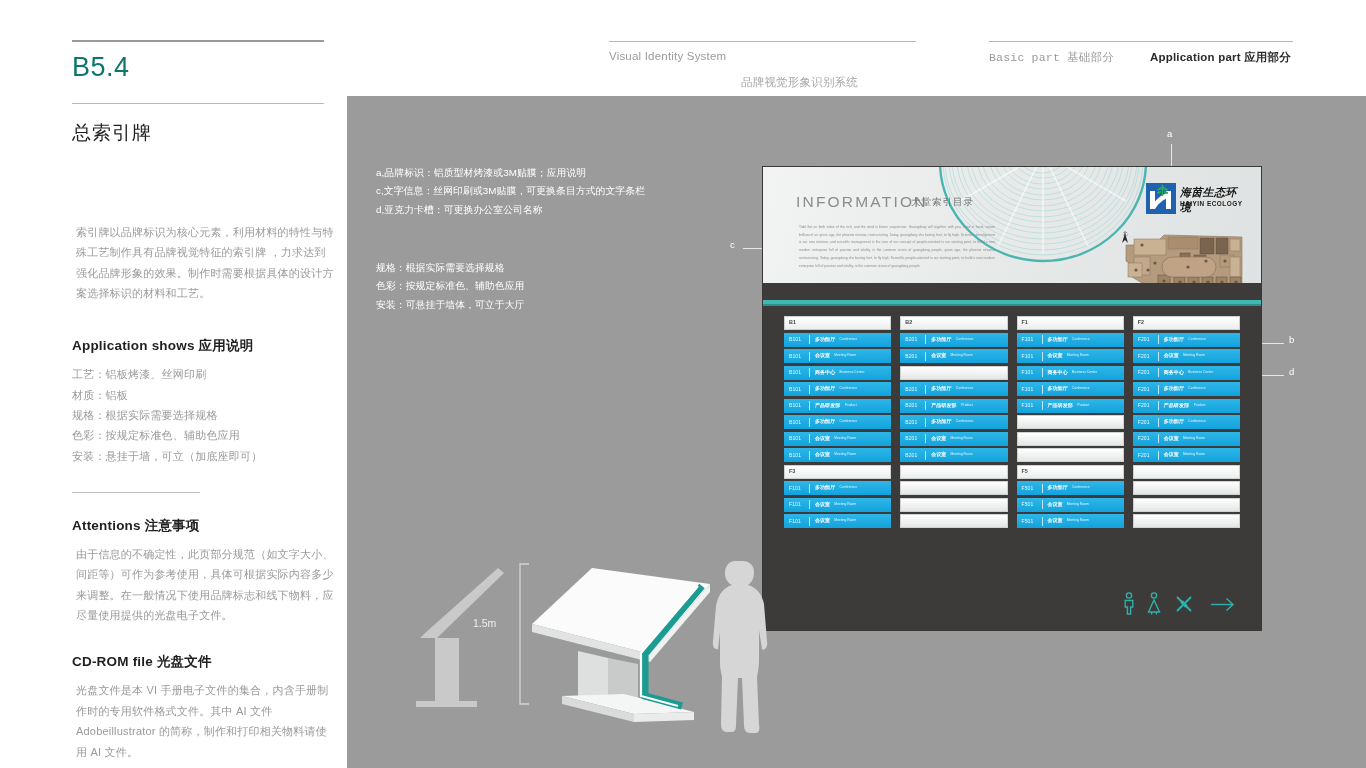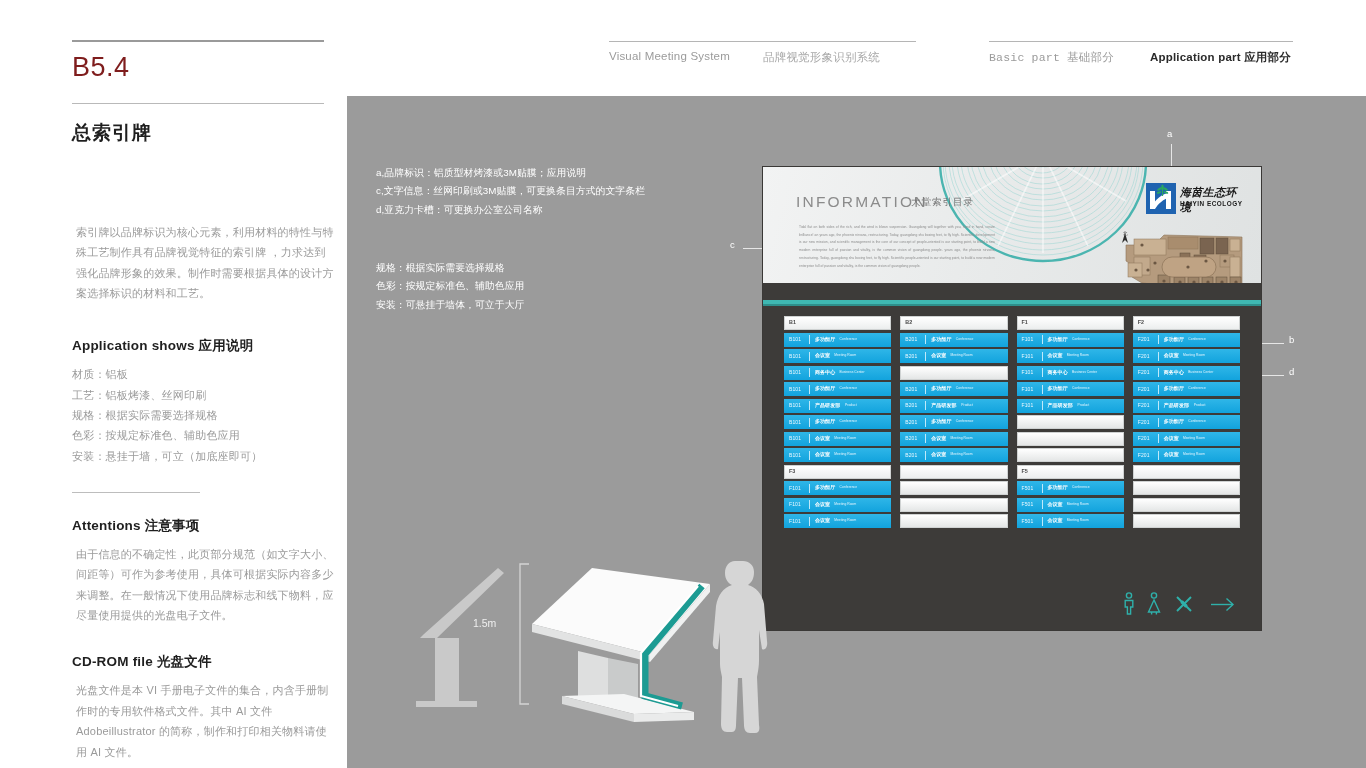--- a/index.html
+++ b/index.html
@@ -10,26 +10,26 @@
     overflow:hidden;position:relative;
   }
   
   #page-head{position:absolute;left:0;top:0;width:1366px;height:96px;}
   .hd-rule{position:absolute;height:2px;background:#9a9a9a;}
   #hd-rule-left{left:72px;top:40px;width:252px;}
   #hd-rule-mid{left:609px;top:41px;width:307px;height:1px;background:#b5b5b5;}
   #hd-rule-right{left:989px;top:41px;width:304px;height:1px;background:#b5b5b5;}
   .hd-nav{position:absolute;top:50px;font-size:11.5px;color:#9b9b9b;letter-spacing:.2px;white-space:nowrap;}
   #nav-vis{left:609px;}
-  #nav-vis-cn{left:763px;color:#a8a8a8;}
+  #nav-vis-cn{left:741px;color:#a8a8a8;margin-top:25px;}
   #nav-basic{left:989px;font-family:Liberation Mono, monospace;}
   #nav-app{left:1150px;color:#2b2b2b;font-weight:bold;}
-  #page-code{position:absolute;left:72px;top:52px;font-size:27px;color:#7f1d1d;letter-spacing:.5px;}
+  #page-code{position:absolute;left:72px;top:52px;font-size:27px;color:#0f766e;letter-spacing:.5px;}
   #code-rule{position:absolute;left:72px;top:103px;width:252px;height:1px;background:#b9b9b9;}
-  #sheet-title{position:absolute;left:72px;top:120px;font-size:19px;color:#1f1f1f;font-weight:bold;letter-spacing:1px;}
+  #sheet-title{position:absolute;left:72px;top:120px;font-size:19px;color:#1f1f1f;font-weight:normal;letter-spacing:1px;}
 
   
   #left-col{position:absolute;left:72px;top:218px;width:268px;}
   .sec-h{font-size:13.5px;color:#1f1f1f;font-weight:bold;margin:0 0 9px 0;letter-spacing:.2px;}
   .sec-p{font-size:11px;color:#9a9a9a;line-height:1.85;margin:4px;letter-spacing:.2px;}
   .sec-line{font-size:11px;color:#9a9a9a;line-height:1.85;letter-spacing:.2px;}
   .gap-lg{height:30px;}
   .gap-md{height:24px;}
   #mini-rule{width:128px;height:1px;background:#bdbdbd;margin:26px 0 24px 0;}
 
@@ -92,35 +92,35 @@
   #dim-label{position:absolute;left:126px;top:521px;font-size:10.5px;color:#efefef;}
 </style>
 </head>
 <body>
 
 <div id="page-head">
   <div class="hd-rule" id="hd-rule-left"></div>
   <div class="hd-rule" id="hd-rule-mid"></div>
   <div class="hd-rule" id="hd-rule-right"></div>
   <div id="page-code">B5.4</div>
-  <div class="hd-nav" id="nav-vis">Visual Meeting System</div>
+  <div class="hd-nav" id="nav-vis">Visual Identity System</div>
   <div class="hd-nav" id="nav-vis-cn">品牌视觉形象识别系统</div>
   <div class="hd-nav" id="nav-basic">Basic part  基础部分</div>
   <div class="hd-nav" id="nav-app">Application part  应用部分</div>
   <div id="code-rule"></div>
   <div id="sheet-title">总索引牌</div>
 </div>
 
 <div id="left-col">
   <p class="sec-p">索引牌以品牌标识为核心元素，利用材料的特性与特殊工艺制作具有品牌视觉特征的索引牌 ，力求达到强化品牌形象的效果。制作时需要根据具体的设计方案选择标识的材料和工艺。</p>
 
   <div class="gap-lg"></div>
   <div class="sec-h">Application shows 应用说明</div>
+  <div class="sec-line">工艺：铝板烤漆、丝网印刷</div>
   <div class="sec-line">材质：铝板</div>
-  <div class="sec-line">工艺：铝板烤漆、丝网印刷</div>
   <div class="sec-line">规格：根据实际需要选择规格</div>
   <div class="sec-line">色彩：按规定标准色、辅助色应用</div>
   <div class="sec-line">安装：悬挂于墙，可立（加底座即可）</div>
 
   <div id="mini-rule"></div>
 
   <div class="sec-h">Attentions 注意事项</div>
   <p class="sec-p">由于信息的不确定性，此页部分规范（如文字大小、间距等）可作为参考使用，具体可根据实际内容多少来调整。在一般情况下使用品牌标志和线下物料，应尽量使用提供的光盘电子文件。</p>
 
   <div class="gap-md"></div>

